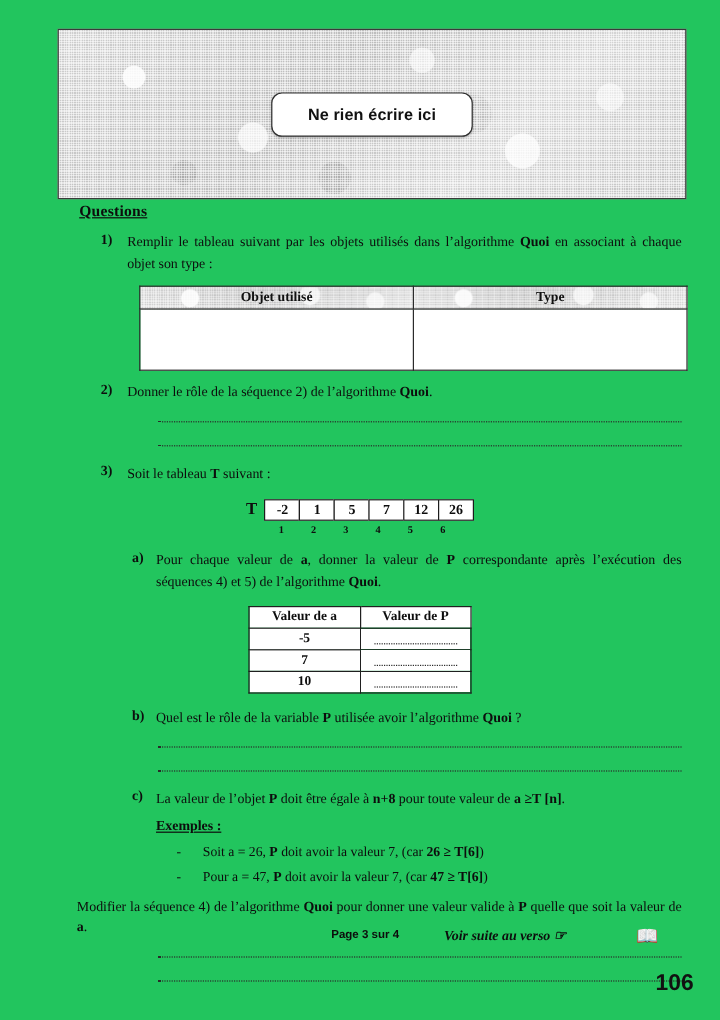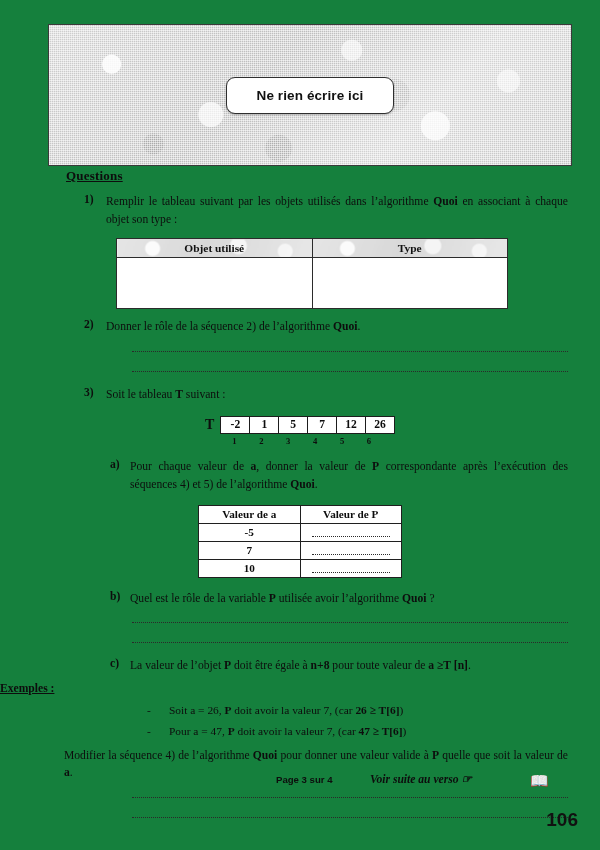--- a/index.html
+++ b/index.html
@@ -12,21 +12,21 @@
     height: 850px;
     position: relative;
     font-family: "Liberation Serif", serif;
     color: #0d0d0d;
     overflow: hidden;
   }
 
   .page {
     position: absolute;
     inset: 0;
-    background: #15803d;
+    background: #22c55e;
     text-decoration: underline;
   }
 
   
   .banner {
     position: absolute;
     left: 48px;
     top: 24px;
     width: 522px;
     height: 140px;
@@ -111,21 +111,21 @@
     height: 1px;
     margin: 0 32px 0 132px;
     border-bottom: 1.6px dotted #2a2a2a;
   }
   .dots.first { margin-top: 14px; }
   .dots.second { margin-top: 18px; }
 
   
   .tbl-objet {
     margin: 10px 0 0 116px;
-    width: 392px;
+    width: 457px;
     border-collapse: collapse;
     table-layout: fixed;
   }
   .tbl-objet th {
     height: 16px;
     border: 1.2px solid #2b2b2b;
     font-size: 11.4px;
     font-weight: bold;
     color: #111;
     background-color: #c9c9c9;
@@ -180,21 +180,21 @@
     font-weight: bold;
     margin-left: -1.1px;
     margin-top: 2px;
   }
   .t-idx:first-child { margin-left: 0; }
 
   
   .tbl-ap {
     margin: 11px auto 0 auto;
     border-collapse: collapse;
-    width: 204px;
+    width: 186px;
     table-layout: fixed;
     padding-left: 40px;
   }
   .tbl-ap th, .tbl-ap td {
     border: 1.1px solid #1f1f1f;
     font-size: 11.2px;
     text-align: center;
     height: 15px;
     background: #fff;
   }
@@ -205,20 +205,21 @@
   }
   .tbl-ap td.fill .fdots {
     border-bottom: 1.4px dotted #2a2a2a;
     height: 1px;
     margin: 8px 10px 0 10px;
   }
 
   
   .exemples {
     margin-top: 7px;
+    padding-left: 130px;
     font-size: 11.6px;
     font-weight: bold;
     text-decoration: underline;
   }
   .bullet {
     display: flex;
     margin-top: 9px;
     padding-left: 147px;
     padding-right: 32px;
     font-size: 11.4px;

